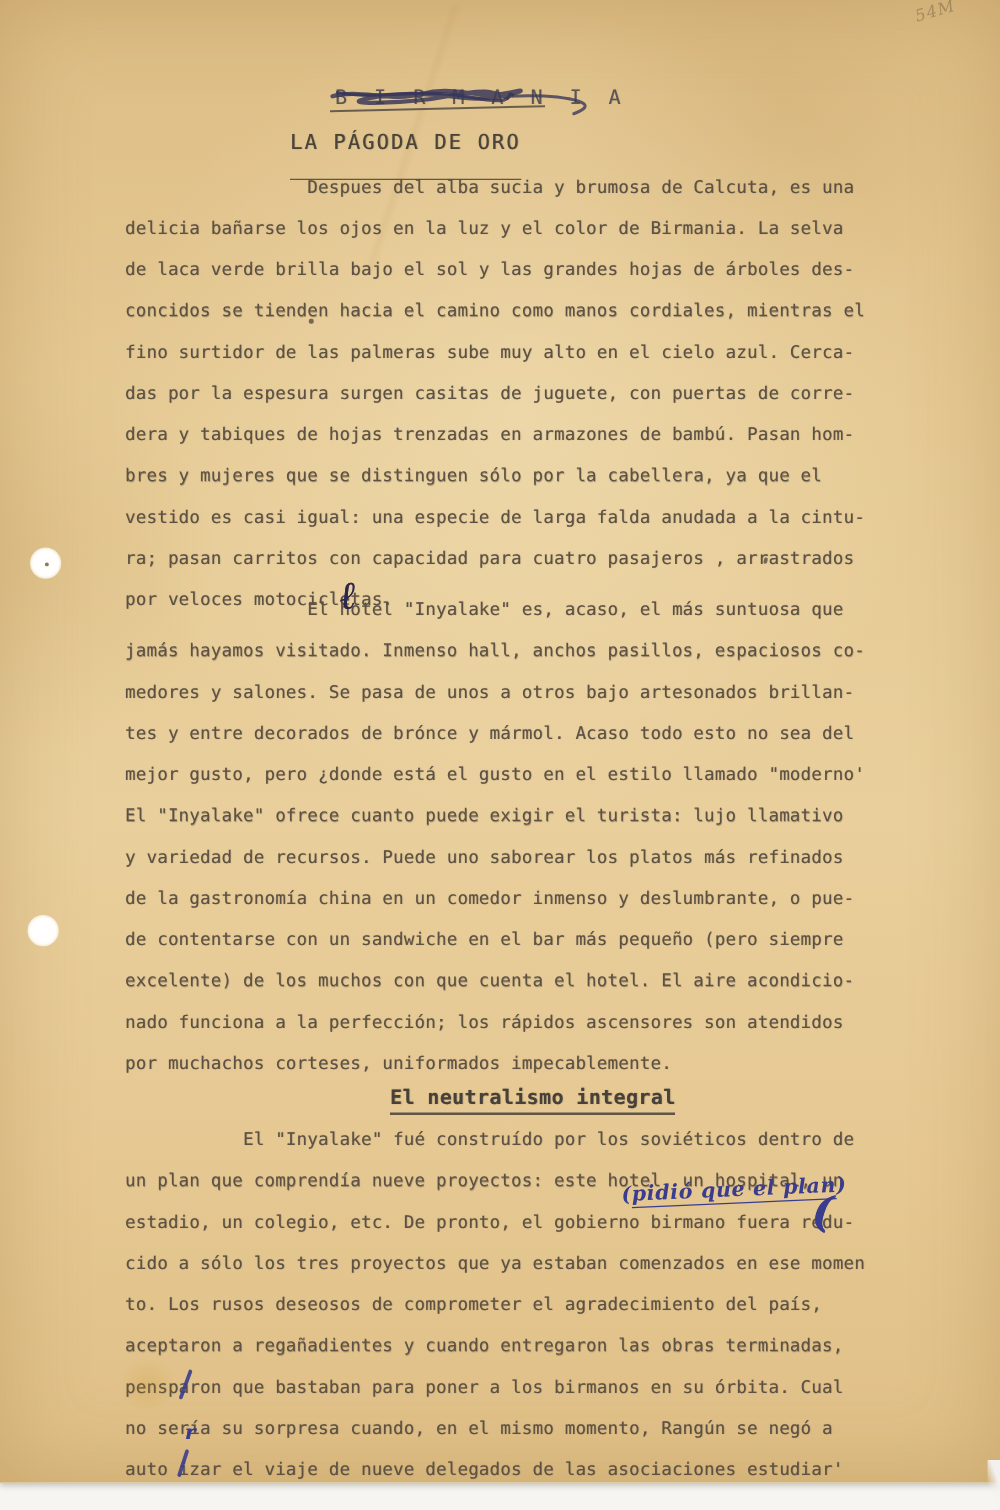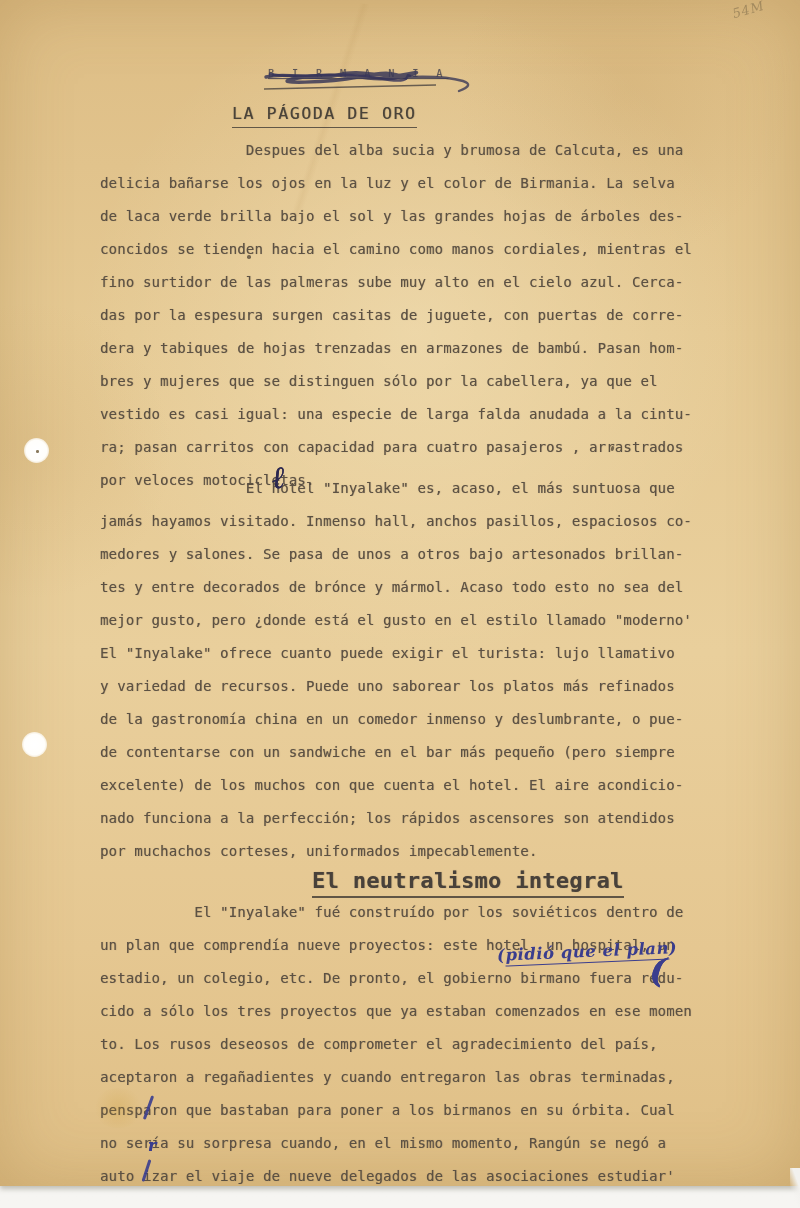--- a/index.html
+++ b/index.html
@@ -25,33 +25,33 @@
   .typed{
     font-family:"DejaVu Sans Mono",monospace;
     font-size:14px;color:#5c5143;letter-spacing:0.15px;white-space:pre;
     text-shadow:0.4px 0.3px 0.7px rgba(92,81,67,0.55);
   }
   .para{position:absolute;left:100px;}
   .tline{height:33px;line-height:33px;}
   .doc-title{
     position:absolute;left:232px;top:104px;
     font-size:16.5px;color:#4a4339;letter-spacing:1.6px;white-space:pre;
-    border-bottom:1.6px solid rgba(74,67,57,0.85);padding-bottom:4px;
+    border-bottom:1.6px solid rgba(74,67,57,0.85);padding-bottom:20px;
     text-shadow:0.5px 0.4px 0.8px rgba(74,67,57,0.6);
   }
   .section-heading{
     position:absolute;left:312px;top:868px;
-    font-size:22px;font-weight:bold;color:#48413a;letter-spacing:0.3px;white-space:pre;
+    font-size:16px;font-weight:bold;color:#48413a;letter-spacing:0.3px;white-space:pre;
     border-bottom:2.2px solid rgba(72,65,55,0.85);padding-bottom:3px;
     text-shadow:0.5px 0.4px 0.8px rgba(72,65,55,0.55);
   }
   .struck-title{position:absolute;left:258px;top:62px;width:360px;height:40px;}
   .struck-title .letters{
-    position:absolute;left:10px;top:6px;font-size:10px;letter-spacing:6px;
-    color:#45424e;opacity:0.85;white-space:pre;text-decoration:underline;
+    position:absolute;left:10px;top:6px;font-size:16px;letter-spacing:6px;
+    color:#45424e;opacity:0.85;white-space:pre;
   }
   .struck-title svg{position:absolute;left:0;top:0;}
   .pen{color:#3a3d8e;font-family:"DejaVu Serif",serif;font-style:italic;}
   .hand-l{
     position:absolute;left:272px;top:462px;font-size:31px;line-height:31px;
     color:#2c2850;font-family:"DejaVu Serif",serif;font-style:italic;font-weight:bold;
     transform:rotate(-4deg);text-shadow:0 0 0.5px #2c2850;
   }
   .hand-insert{
     position:absolute;left:497px;top:942px;font-size:16.5px;font-weight:bold;

